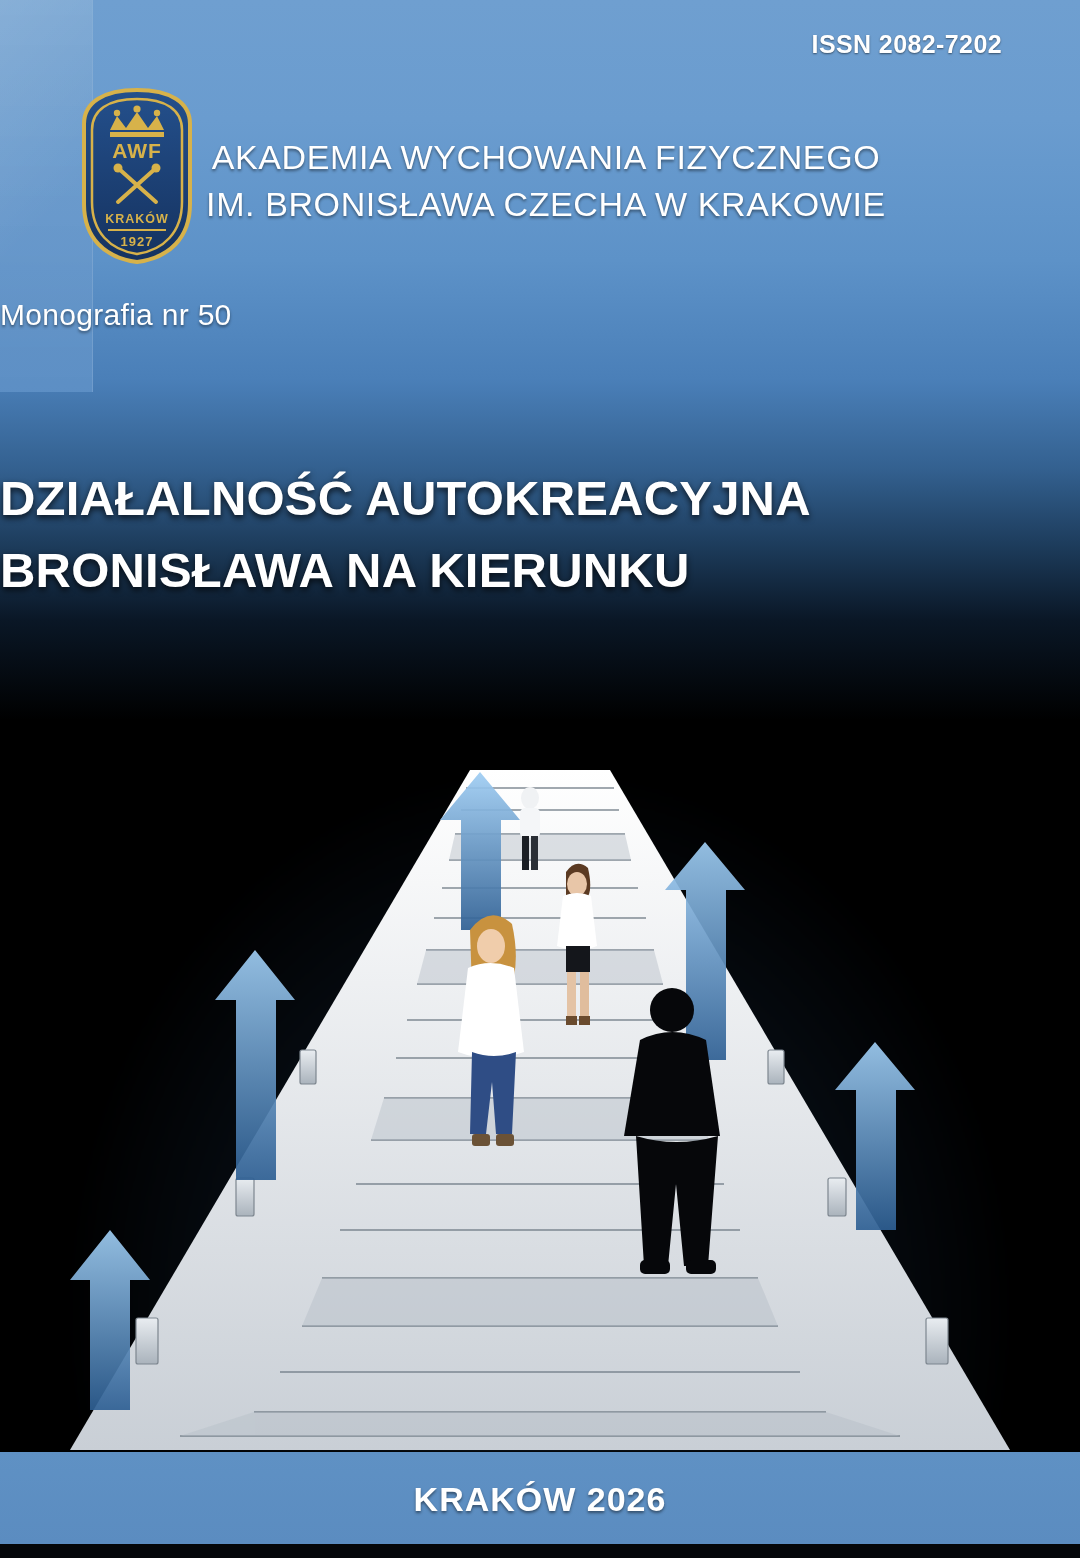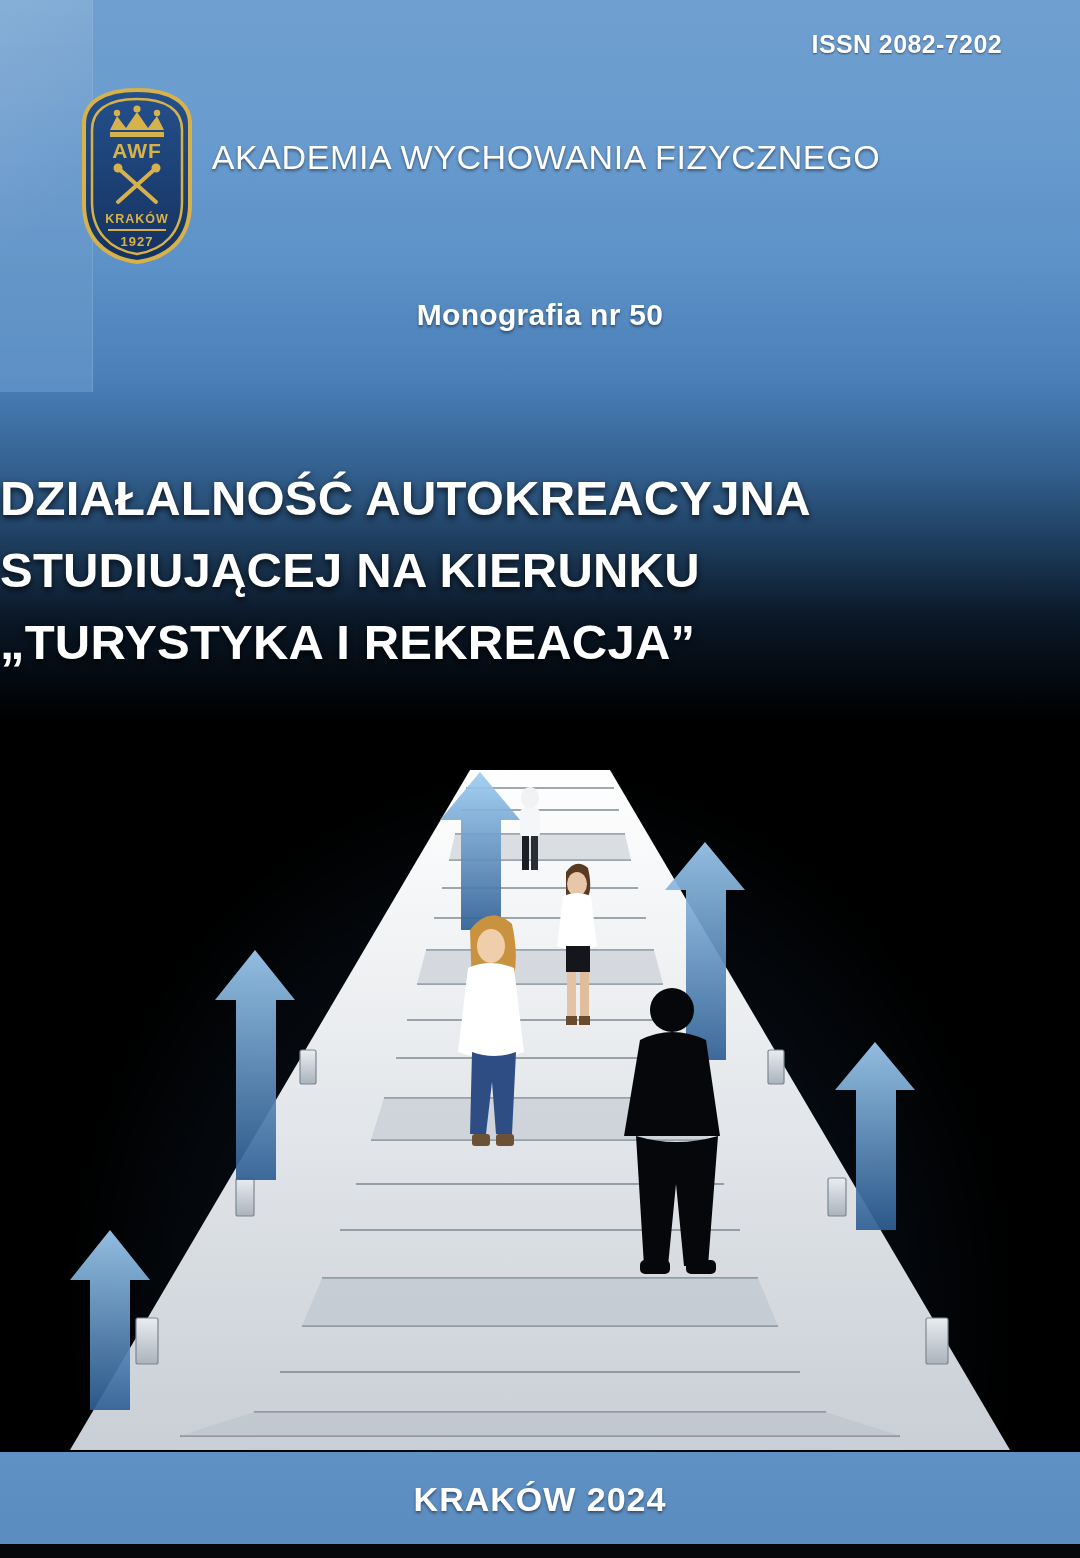--- a/index.html
+++ b/index.html
@@ -89,24 +89,23 @@
     text-shadow: 0 2px 3px rgba(0,0,0,.45);
     padding-left: 12px;
     box-sizing: border-box;
   }
   .uni .l2 { display: block; }
   
   .series {
     position: absolute;
     left: 0; top: 298px;
     width: 1080px;
-    text-align: center;
     color: #fff;
     font-size: 30px;
-    font-weight: bold;
+    font-weight: normal;
     letter-spacing: .3px;
     text-shadow: 0 2px 3px rgba(0,0,0,.45);
   }
   
   .author {
     position: absolute;
     left: 0; top: 382px;
     width: 1080px;
     text-align: center;
     color: #fff;
@@ -213,29 +212,29 @@
       <circle cx="82" cy="82" r="4.5" fill="#d7b24a"></circle>
 
       <text x="63" y="137" text-anchor="middle" font-family="Liberation Sans, sans-serif" font-size="12.5" font-weight="bold" fill="#d7b24a" letter-spacing="1">KRAKÓW</text>
       <line x1="34" y1="144" x2="92" y2="144" stroke="#d7b24a" stroke-width="2"></line>
       <text x="63" y="160" text-anchor="middle" font-family="Liberation Sans, sans-serif" font-size="13" font-weight="bold" fill="#d7b24a" letter-spacing="1">1927</text>
     </svg>
   </div>
 
   <div class="uni">
     <span>AKADEMIA WYCHOWANIA FIZYCZNEGO</span>
+    <span class="l2">IM. BRONISŁAWA CZECHA W KRAKOWIE</span>
   </div>
 
   <div class="series">Monografia nr 50</div>
 
 
   <div class="title">
     <span>DZIAŁALNOŚĆ AUTOKREACYJNA</span>
-    <span>STUDIUJĄCEJ NA KIERUNKU</span>
-    <span>„TURYSTYKA I REKREACJA”</span>
+    <span>BRONISŁAWA NA KIERUNKU</span>
   </div>
 
   <div class="art">
     <div class="glow"></div>
     <svg class="stairs" width="1080" height="700" viewBox="0 0 1080 700">
       <defs>
         <linearGradient id="stepGrad" x1="0" y1="0" x2="0" y2="1">
           <stop offset="0%" stop-color="#ffffff"></stop>
           <stop offset="100%" stop-color="#c9cfd6"></stop>
         </linearGradient>
@@ -339,16 +338,16 @@
         <circle cx="672" cy="250" r="22" fill="#06070a"></circle>
         <path d="M640 280 q32 -16 66 0 l14 96 -96 0 z" fill="#06070a"></path>
         <path d="M636 376 q40 12 82 0 l-10 130 -24 0 -8 -82 -8 82 -24 0 z" fill="#06070a"></path>
         <rect x="640" y="500" width="30" height="14" rx="5" fill="#06070a"></rect>
         <rect x="686" y="500" width="30" height="14" rx="5" fill="#06070a"></rect>
       </g>
     </svg>
   </div>
 
   <div class="bottom-band"></div>
-  <div class="place-year">KRAKÓW 2024</div>
+  <div class="place-year">KRAKÓW 2026</div>
   <div class="bottom-strip-dark"></div>
 
 </div>
 
 </body></html>

